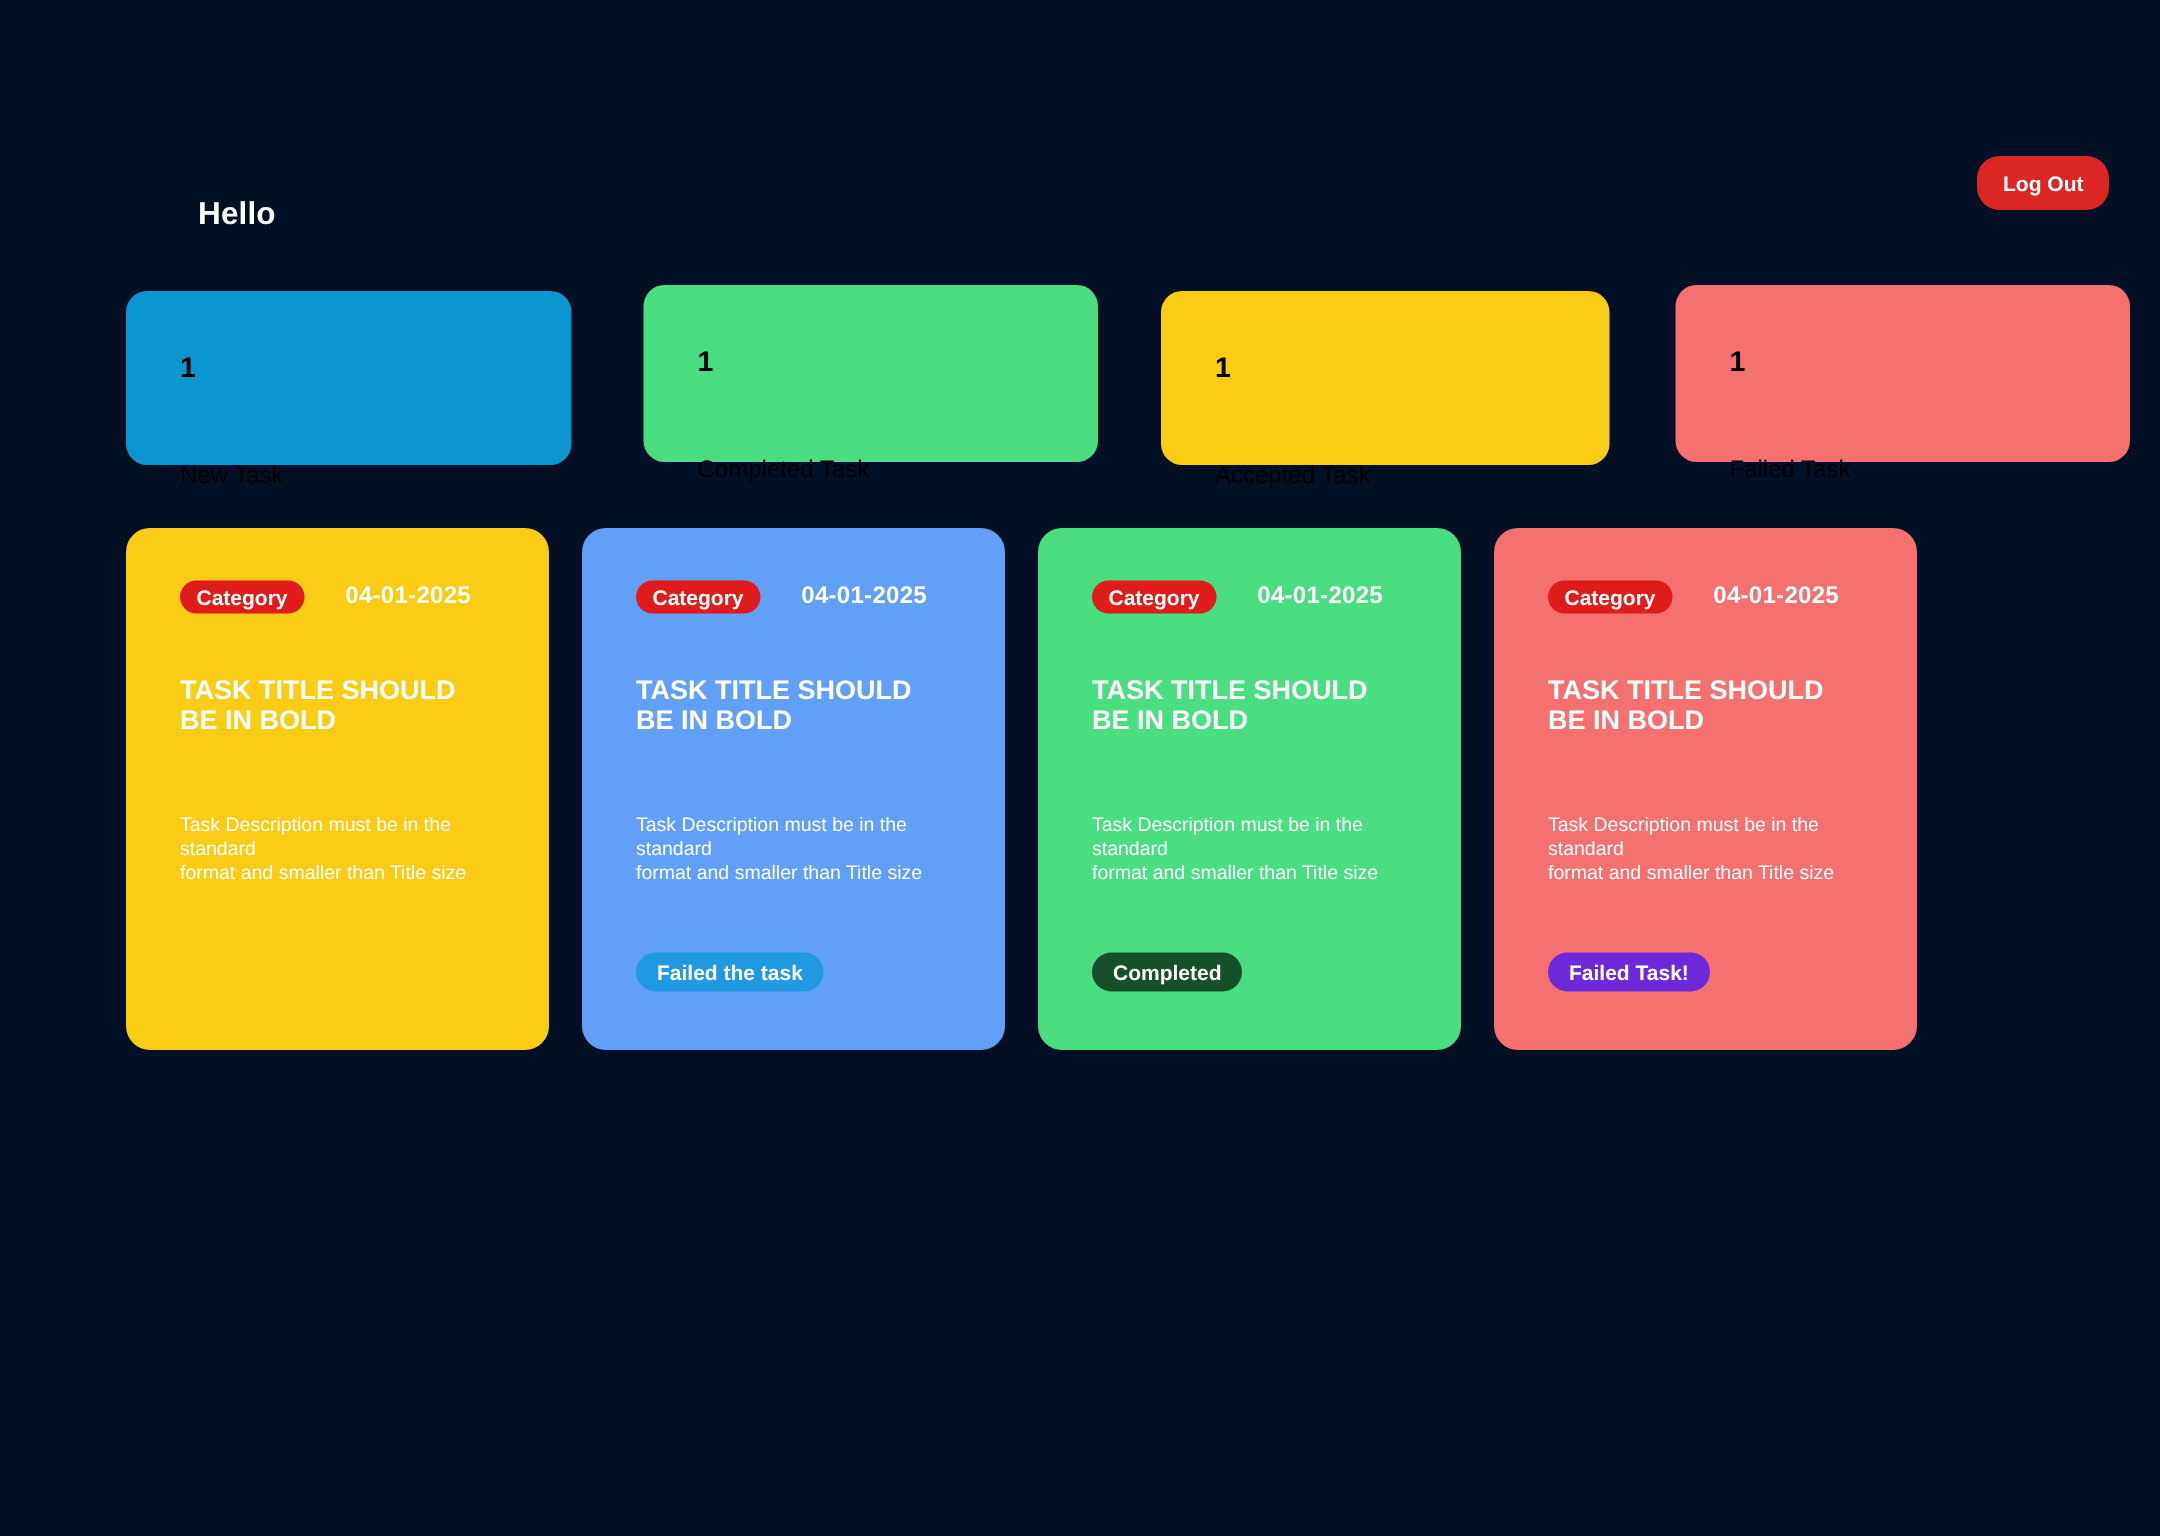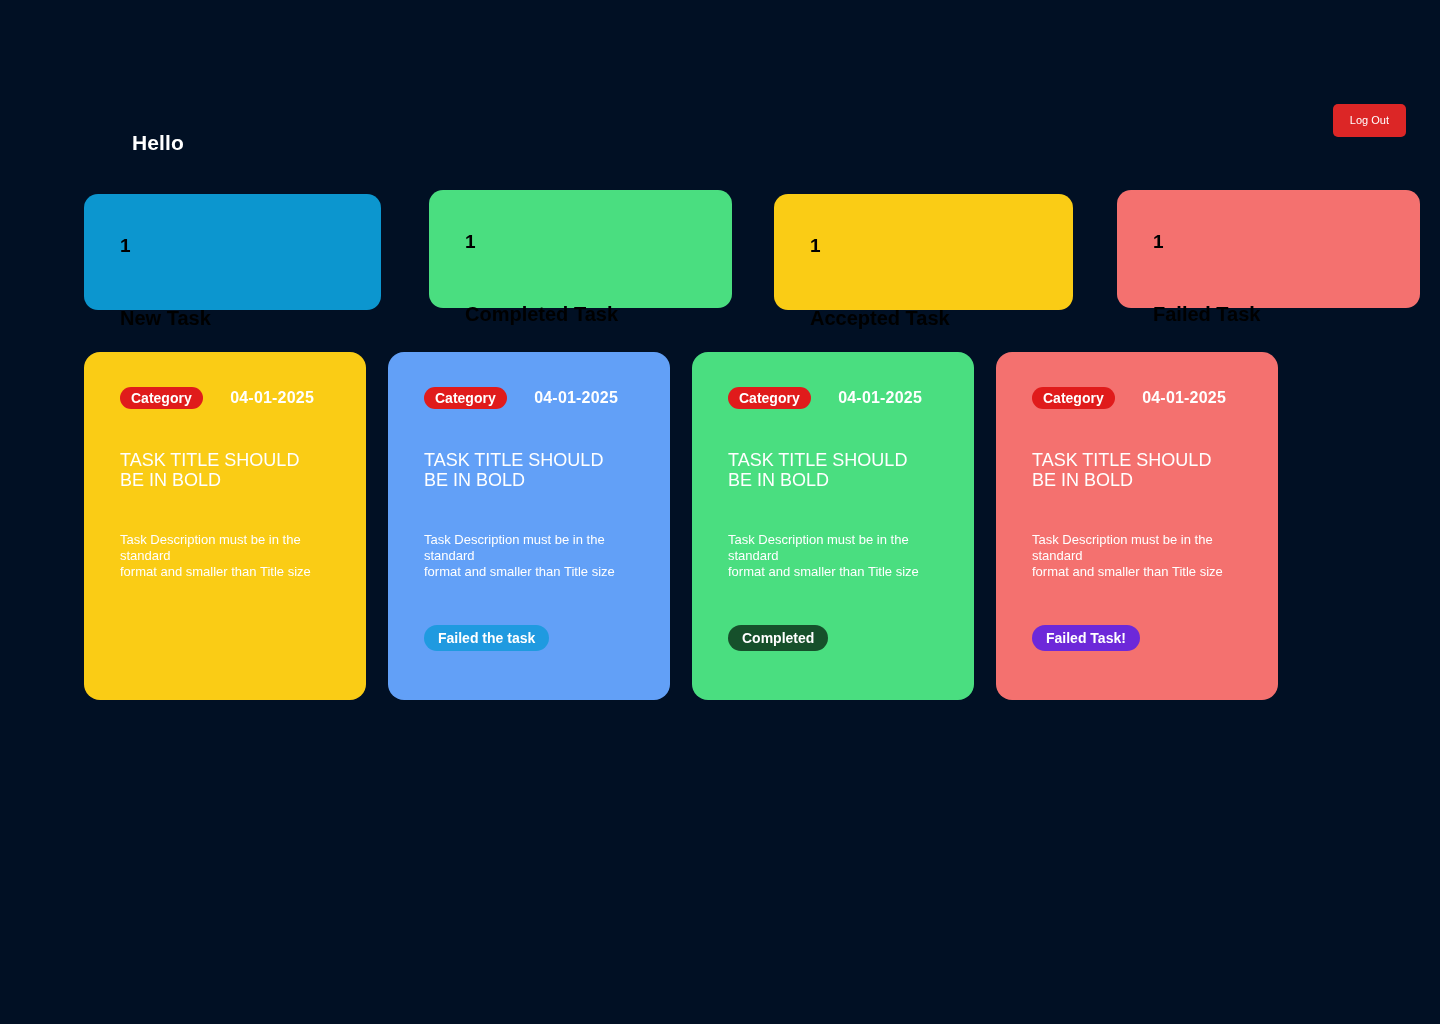--- a/index.html
+++ b/index.html
@@ -52,24 +52,24 @@
     letter-spacing: -0.2px;
   }
 
   .greeting-name .wave { font-size: 33px; }
 
   .logout-btn {
     margin-top: 6px;
     background: #dc2626;
     color: #ffffff;
     font-family: "Liberation Sans", sans-serif;
-    font-size: 11px;
-    font-weight: normal;
+    font-size: 14px;
+    font-weight: bold;
     border: none;
-    border-radius: 5px;
+    border-radius: 15px;
     padding: 11px 17px;
     cursor: pointer;
     line-height: 1;
   }
 
   
   .stats {
     position: absolute;
     top: 158px;
     left: 52px;
@@ -84,22 +84,22 @@
     color: #000000;
   }
 
   .stat-count {
     font-size: 19px;
     font-weight: bold;
     line-height: 24px;
   }
 
   .stat-label {
-    font-size: 20px;
-    font-weight: bold;
+    font-size: 16px;
+    font-weight: normal;
     line-height: 28px;
     margin-top: 14px;
   }
 
   
   .tasks {
     position: absolute;
     top: 320px;
     left: 52px;
     width: 1194px;
@@ -137,33 +137,33 @@
   .task-date {
     color: #ffffff;
     font-size: 16px;
     font-weight: bold;
     letter-spacing: 0.2px;
   }
 
   .task-title {
     color: #ffffff;
     font-size: 18px;
-    font-weight: normal;
+    font-weight: bold;
     line-height: 19.5px;
     margin-top: 21px;
     text-transform: uppercase;
     white-space: pre-line;
   }
 
   .task-desc {
     color: #ffffff;
     font-size: 13px;
     font-weight: normal;
     line-height: 16px;
-    margin-top: 10px;
+    margin-top: 20px;
     white-space: pre-line;
   }
 
   .task-actions {
     display: flex;
     align-items: center;
     gap: 14px;
     margin-top: 13px;
   }
 

